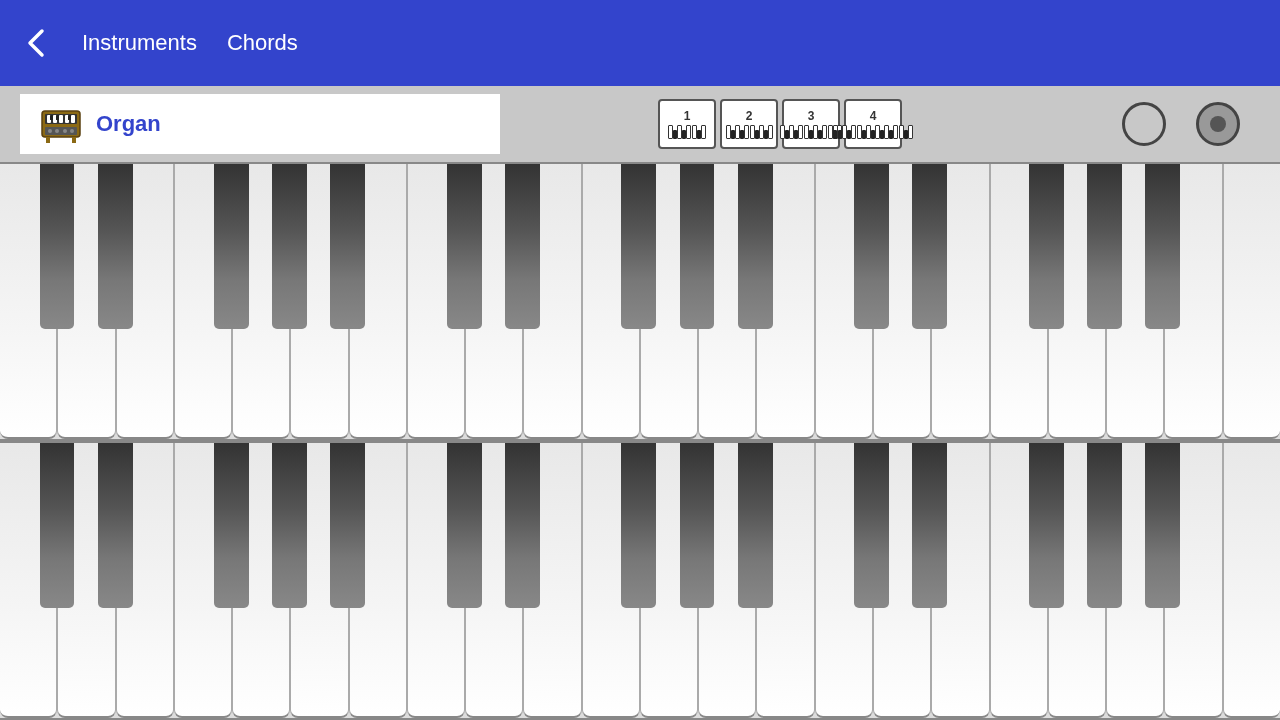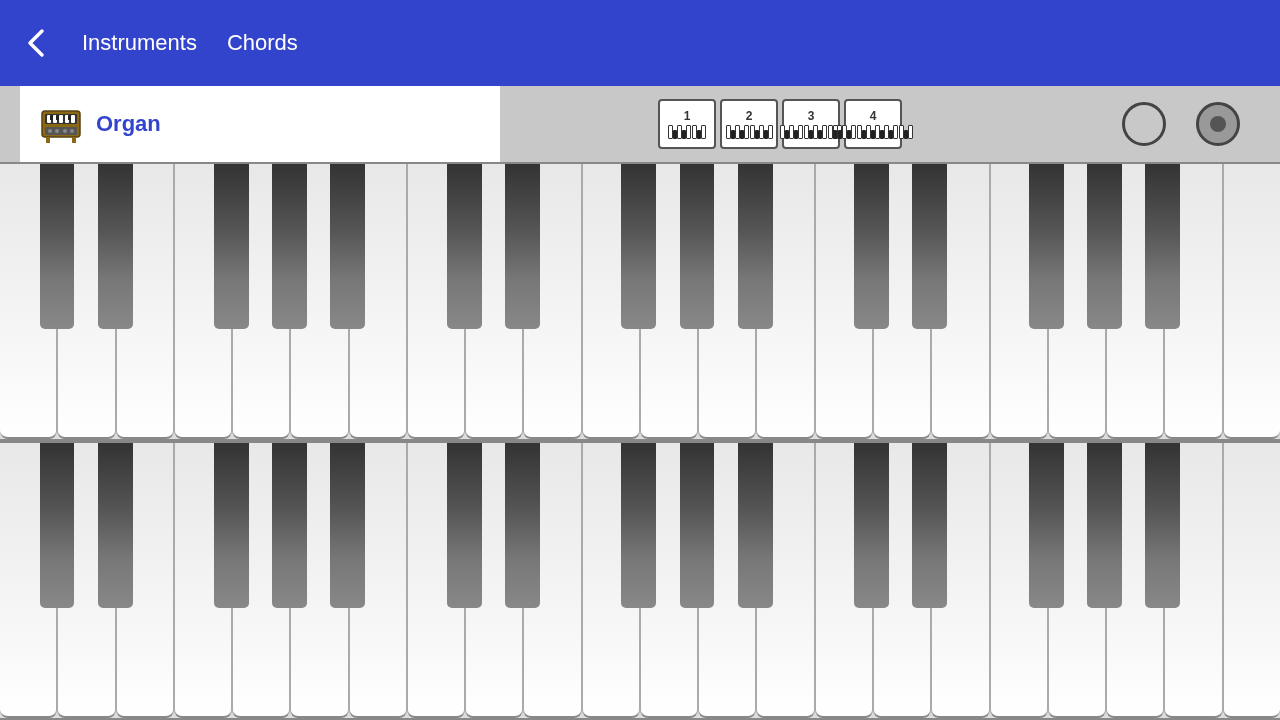--- a/index.html
+++ b/index.html
@@ -41,21 +41,21 @@
       display: flex;
       align-items: center;
       padding: 0 20px;
     }
     #instrument-section {
       display: flex;
       align-items: center;
       gap: 14px;
       width: 480px;
       background: white;
-      height: 76px;
+      height: 60px;
       padding: 0 20px;
     }
     #organ-label {
       color: #3344cc;
       font-size: 22px;
       font-weight: bold;
     }
 
     #octave-section {
       flex: 1;

